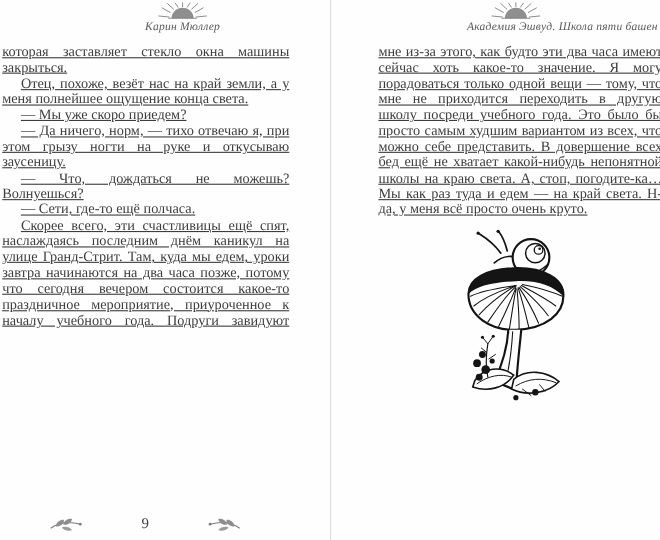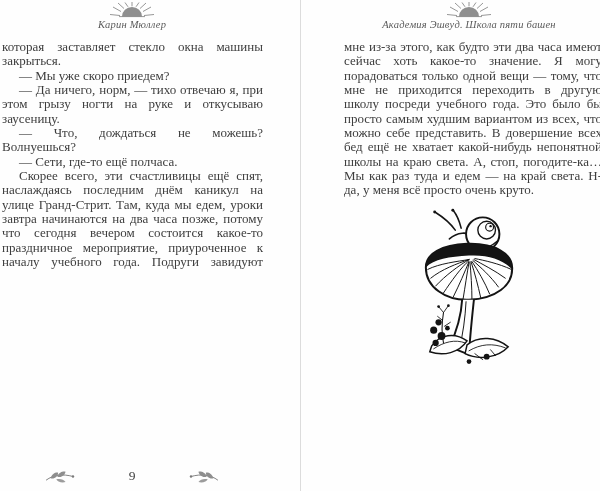--- a/index.html
+++ b/index.html
@@ -5,31 +5,31 @@
   html,body{margin:0;padding:0;background:#fff;}
   .spread{
     position:relative;width:600px;height:491px;background:#fefefe;
     font-family:"Liberation Serif","DejaVu Serif",serif;color:#3d3d3d;overflow:hidden;
   }
   .divider{position:absolute;left:300px;top:0;width:1px;height:491px;background:#dcdcdc;}
   .page{position:absolute;top:0;height:491px;}
   .page-left{left:0;width:300px;}
   .page-right{left:301px;width:299px;}
   .page-header{position:absolute;top:2px;text-align:center;}
-  .page-left .page-header{left:0;width:264px;}
-  .page-right .page-header{left:39px;width:258px;}
+  .page-left .page-header{left:0;width:264px;padding-left:34px;}
+  .page-right .page-header{left:39px;width:258px;text-align:right;}
   .ornament-sun{display:block;margin:0 auto;height:17px;}
   .running-head{
     font-style:italic;font-size:10.5px;line-height:12px;color:#5a5a5a;
     letter-spacing:.2px;white-space:nowrap;
   }
   .body-text{position:absolute;top:40px;font-size:13px;line-height:14.35px;text-align:justify;}
   .page-left .body-text{left:2px;width:261px;}
   .page-right .body-text{left:43px;width:258px;}
-  .body-text p{margin:0;text-align:justify;}
+  .body-text p{margin:0;text-align:justify;text-decoration:underline;}
   .indent{text-indent:17px;}
   .noindent{text-indent:0;}
   .cont-next{text-align-last:justify;}
   .page-footer{
     position:absolute;bottom:6px;left:0;width:264px;height:18px;
     display:flex;align-items:center;justify-content:center;gap:9px;
   }
   .page-number{font-size:13.5px;color:#3d3d3d;}
   .sprig{height:13px;}
   .sprig.mirror{transform:scale(-1,1);}
@@ -57,20 +57,21 @@
             <path d="M35,13.5 L45,12.5"></path>
         </g>
         <path d="M13,14.6 A10,9.6 0 0 1 33,14.6 Z" fill="#8f8f8f"></path>
         <path d="M10,14.6 L36,14.6" stroke="#7c7c7c" stroke-width="0.8"></path>
       </svg>
       <div class="running-head">Карин Мюллер</div>
     </div>
 
     <div class="body-text">
       <p class="noindent">которая заставляет стекло окна машины закрыться.</p>
+      <p class="indent">Отец, похоже, везёт нас на край земли, а у меня полнейшее ощущение конца света.</p>
       <p class="indent">— Мы уже скоро приедем?</p>
       <p class="indent">— Да ничего, норм, — тихо отвечаю я, при этом грызу ногти на руке и откусываю заусеницу.</p>
       <p class="indent">— Что, дождаться не можешь? Волнуешься?</p>
       <p class="indent">— Сети, где-то ещё полчаса.</p>
       <p class="indent cont-next">Скорее всего, эти счастливицы ещё спят, наслаждаясь последним днём каникул на улице Гранд-Стрит. Там, куда мы едем, уроки завтра начинаются на два часа позже, потому что сегодня вечером состоится какое-то праздничное мероприятие, приуроченное к началу учебного года. Подруги завидуют</p>
     </div>
 
     <div class="page-footer">
       <svg class="sprig" width="32" height="14" viewBox="0 0 32 14">
         <path d="M1,11 C9,5 19,4 30,7" stroke="#7a7a7a" stroke-width="1" fill="none"></path>

